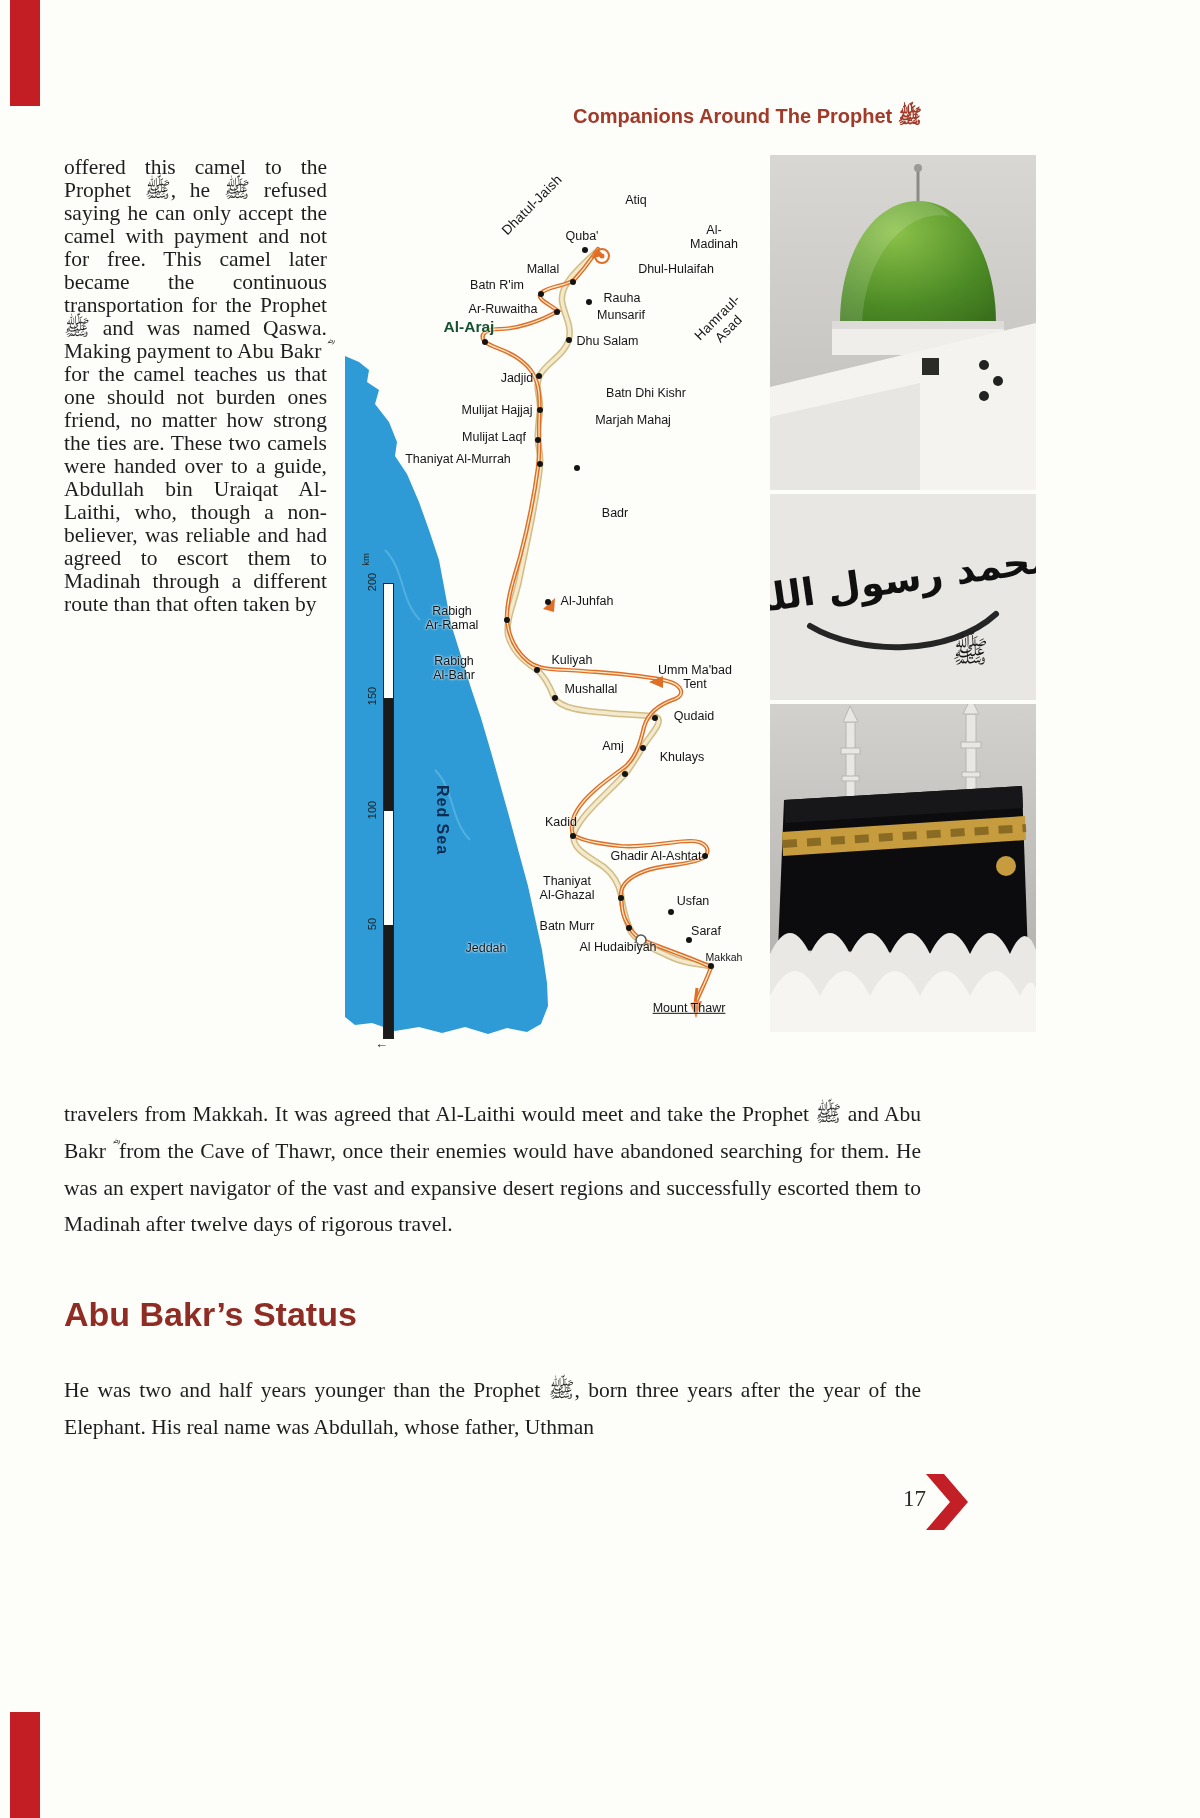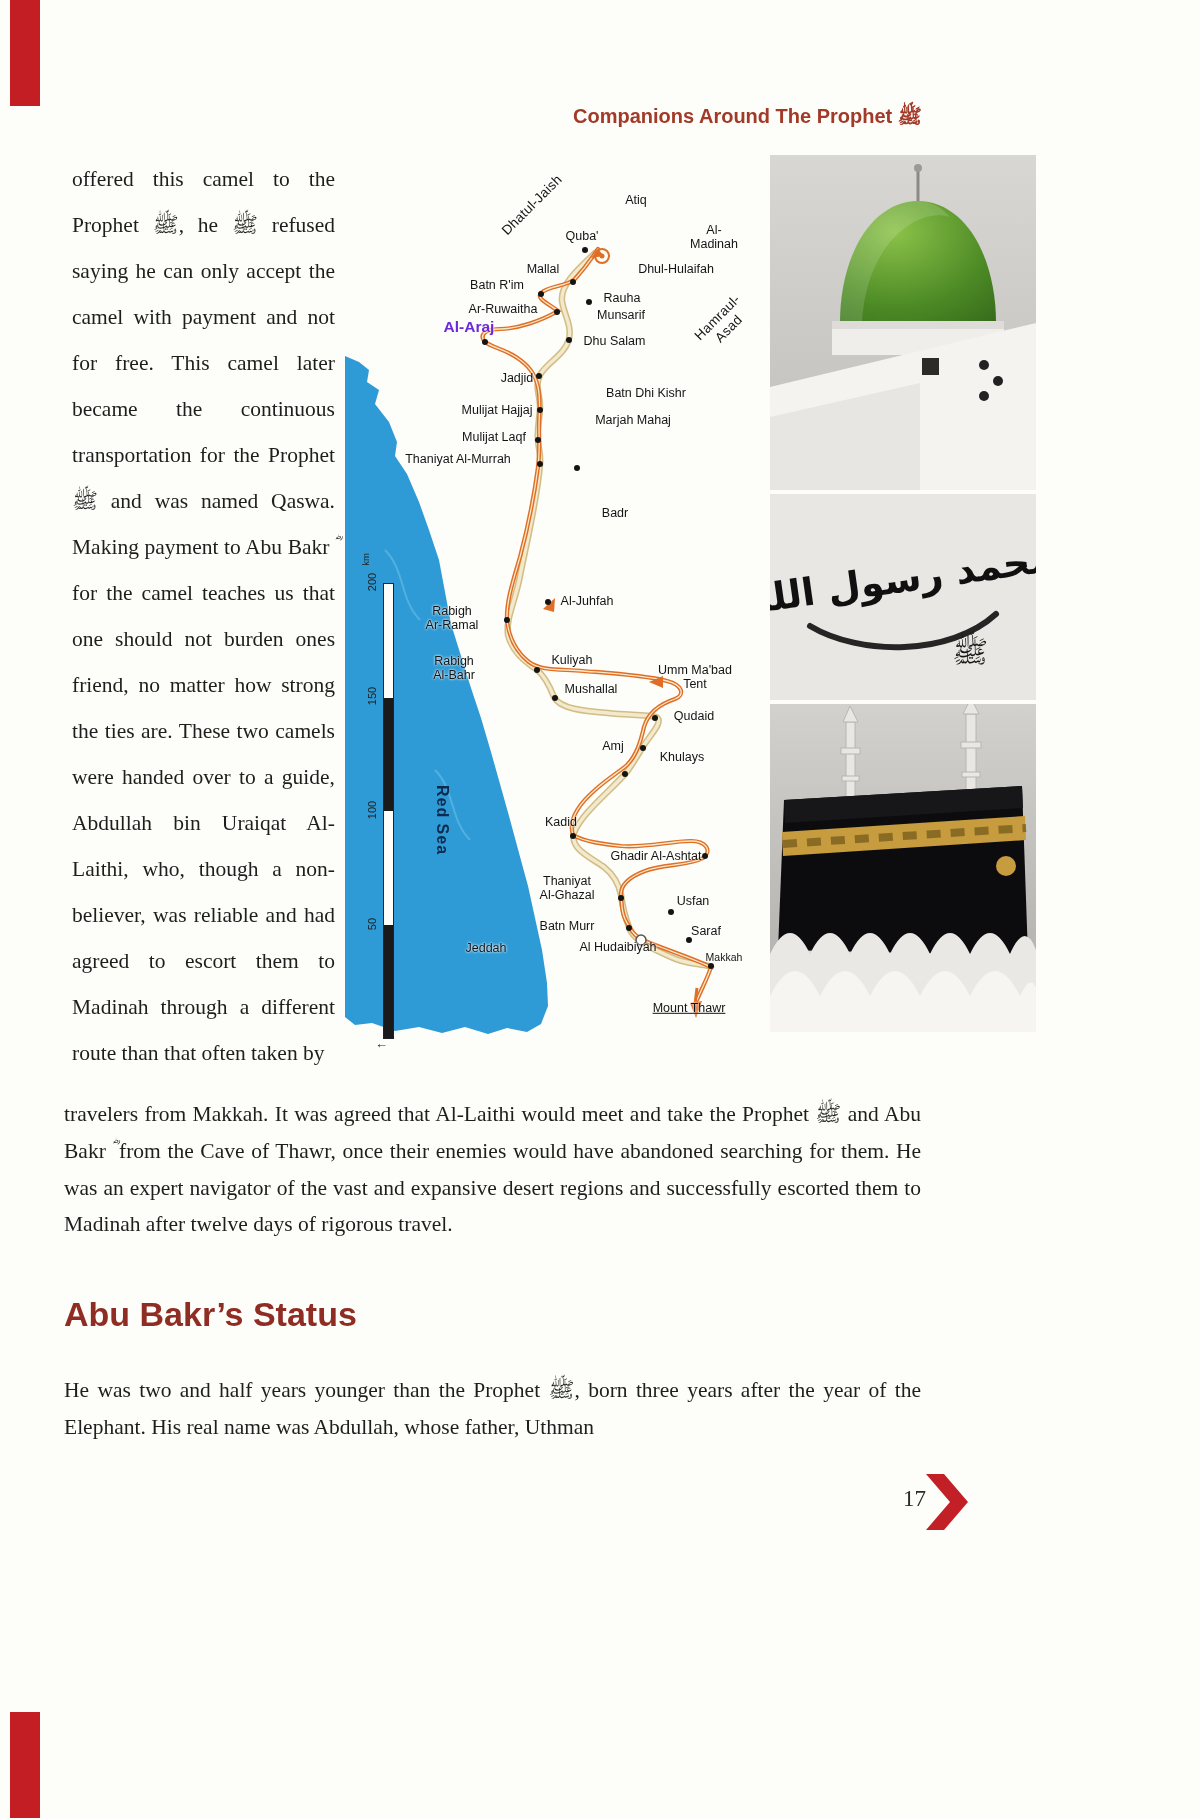--- a/index.html
+++ b/index.html
@@ -10,42 +10,42 @@
   .red-bar{position:absolute;left:10px;width:30px;background:#c41e25;}
   .red-bar.top{top:0;height:106px;}
   .red-bar.bottom{bottom:0;height:106px;}
 
   
   .running-head{position:absolute;top:88px;left:300px;width:622px;text-align:right;
         font-family:"Liberation Sans",sans-serif;font-size:20px;font-weight:600;color:#a23a29;margin-top:16px;}
 
   
   .left-col{position:absolute;top:156px;left:64px;width:263px;
-        font-size:21.5px;line-height:46px;text-align:justify;margin-left:8px;}
+        font-size:21.5px;line-height:23px;text-align:justify;}
 
   
   .body-para{position:absolute;left:64px;width:857px;font-size:21.5px;line-height:36.8px;text-align:justify;}
   .body-para.p1{top:1096px;}
   .body-para.p2{top:1372px;}
 
   .section-heading{position:absolute;left:64px;top:1295px;margin:0;
         font-family:"Liberation Sans",sans-serif;font-size:34px;font-weight:700;color:#8f2d24;}
 
   .page-number{position:absolute;left:886px;top:1486px;width:40px;text-align:right;
         font-size:23px;color:#2b2b2b;}
   .chevron{position:absolute;left:922px;top:1472px;}
 
   
   .map{position:absolute;left:345px;top:150px;width:430px;height:915px;}
   .map svg.base{position:absolute;left:0;top:0;z-index:0;}
   .place{position:absolute;z-index:2;transform:translate(-50%,-50%);
         font-family:"Liberation Sans",sans-serif;font-size:12.5px;line-height:1.15;color:#141414;
         text-align:center;white-space:pre-line;
         text-shadow:0 0 3px rgba(255,255,255,.9),0 0 2px rgba(255,255,255,.85);}
-  .place.bold{font-size:15.5px;font-weight:bold;color:#6d28d9;}
+  .place.bold{font-size:15.5px;font-weight:bold;color:#14532d;}
   .place.md{font-size:13.5px;letter-spacing:.3px;}
   .place.small{font-size:10.5px;}
   .sea-label{position:absolute;z-index:2;left:97px;top:670px;transform:translate(-50%,-50%) rotate(90deg);
         font-family:"Liberation Sans",sans-serif;font-weight:bold;font-size:16px;letter-spacing:1px;color:#0d2b4e;}
 
   .scalebar{position:absolute;z-index:3;left:38px;top:433px;width:11px;height:456px;
         border:1px solid #222;box-sizing:border-box;display:flex;flex-direction:column;}
   .scalebar .seg{flex:1;}
   .scalebar .seg.w{background:#fdfdf9;}
   .scalebar .seg.b{background:#1a1a1a;}
@@ -152,21 +152,21 @@
       <span class="place" style="left: 291px; top: 50px; transform: translate(-50%, -50%) rotate(0deg);">Atiq</span>
       <span class="place" style="left: 237px; top: 86px; transform: translate(-50%, -50%) rotate(0deg);">Quba'</span>
       <span class="place" style="left: 337px; top: 87px; transform: translate(-50%, -50%) rotate(0deg); margin-left: 32px;">Al-Madinah</span>
       <span class="place" style="left: 198px; top: 119px; transform: translate(-50%, -50%) rotate(0deg);">Mallal</span>
       <span class="place" style="left: 331px; top: 119px; transform: translate(-50%, -50%) rotate(0deg);">Dhul-Hulaifah</span>
       <span class="place" style="left: 152px; top: 135px; transform: translate(-50%, -50%) rotate(0deg);">Batn R'im</span>
       <span class="place" style="left: 158px; top: 159px; transform: translate(-50%, -50%) rotate(0deg);">Ar-Ruwaitha</span>
       <span class="place" style="left: 277px; top: 148px; transform: translate(-50%, -50%) rotate(0deg); text-align: right;">Rauha</span>
       <span class="place" style="left: 276px; top: 165px; transform: translate(-50%, -50%) rotate(0deg);">Munsarif</span>
       <span class="place bold" style="left: 124px; top: 177px; transform: translate(-50%, -50%) rotate(0deg);">Al-Araj</span>
-      <span class="place" style="left: 259px; top: 191px; transform: translate(-50%, -50%) rotate(0deg); padding-left: 21px;">Dhu Salam</span>
+      <span class="place" style="left: 252px; top: 191px; transform: translate(-50%, -50%) rotate(0deg); padding-left: 21px;">Dhu Salam</span>
       <span class="place md" style="left: 378px; top: 173px; transform: translate(-50%, -50%) rotate(-45deg);">Hamraul-Asad</span>
       <span class="place" style="left: 172px; top: 228px; transform: translate(-50%, -50%) rotate(0deg);">Jadjid</span>
       <span class="place" style="left: 301px; top: 243px; transform: translate(-50%, -50%) rotate(0deg);">Batn Dhi Kishr</span>
       <span class="place" style="left: 152px; top: 260px; transform: translate(-50%, -50%) rotate(0deg);">Mulijat Hajjaj</span>
       <span class="place" style="left: 288px; top: 270px; transform: translate(-50%, -50%) rotate(0deg);">Marjah Mahaj</span>
       <span class="place" style="left: 149px; top: 287px; transform: translate(-50%, -50%) rotate(0deg);">Mulijat Laqf</span>
       <span class="place" style="left: 113px; top: 309px; transform: translate(-50%, -50%) rotate(0deg);">Thaniyat Al-Murrah</span>
       <span class="place" style="left: 270px; top: 325px; transform: translate(-50%, -50%) rotate(0deg); margin-top: 38px;">Badr</span>
       <span class="place" style="left: 107px; top: 468px; transform: translate(-50%, -50%) rotate(0deg);">Rabigh
 Ar-Ramal</span>

